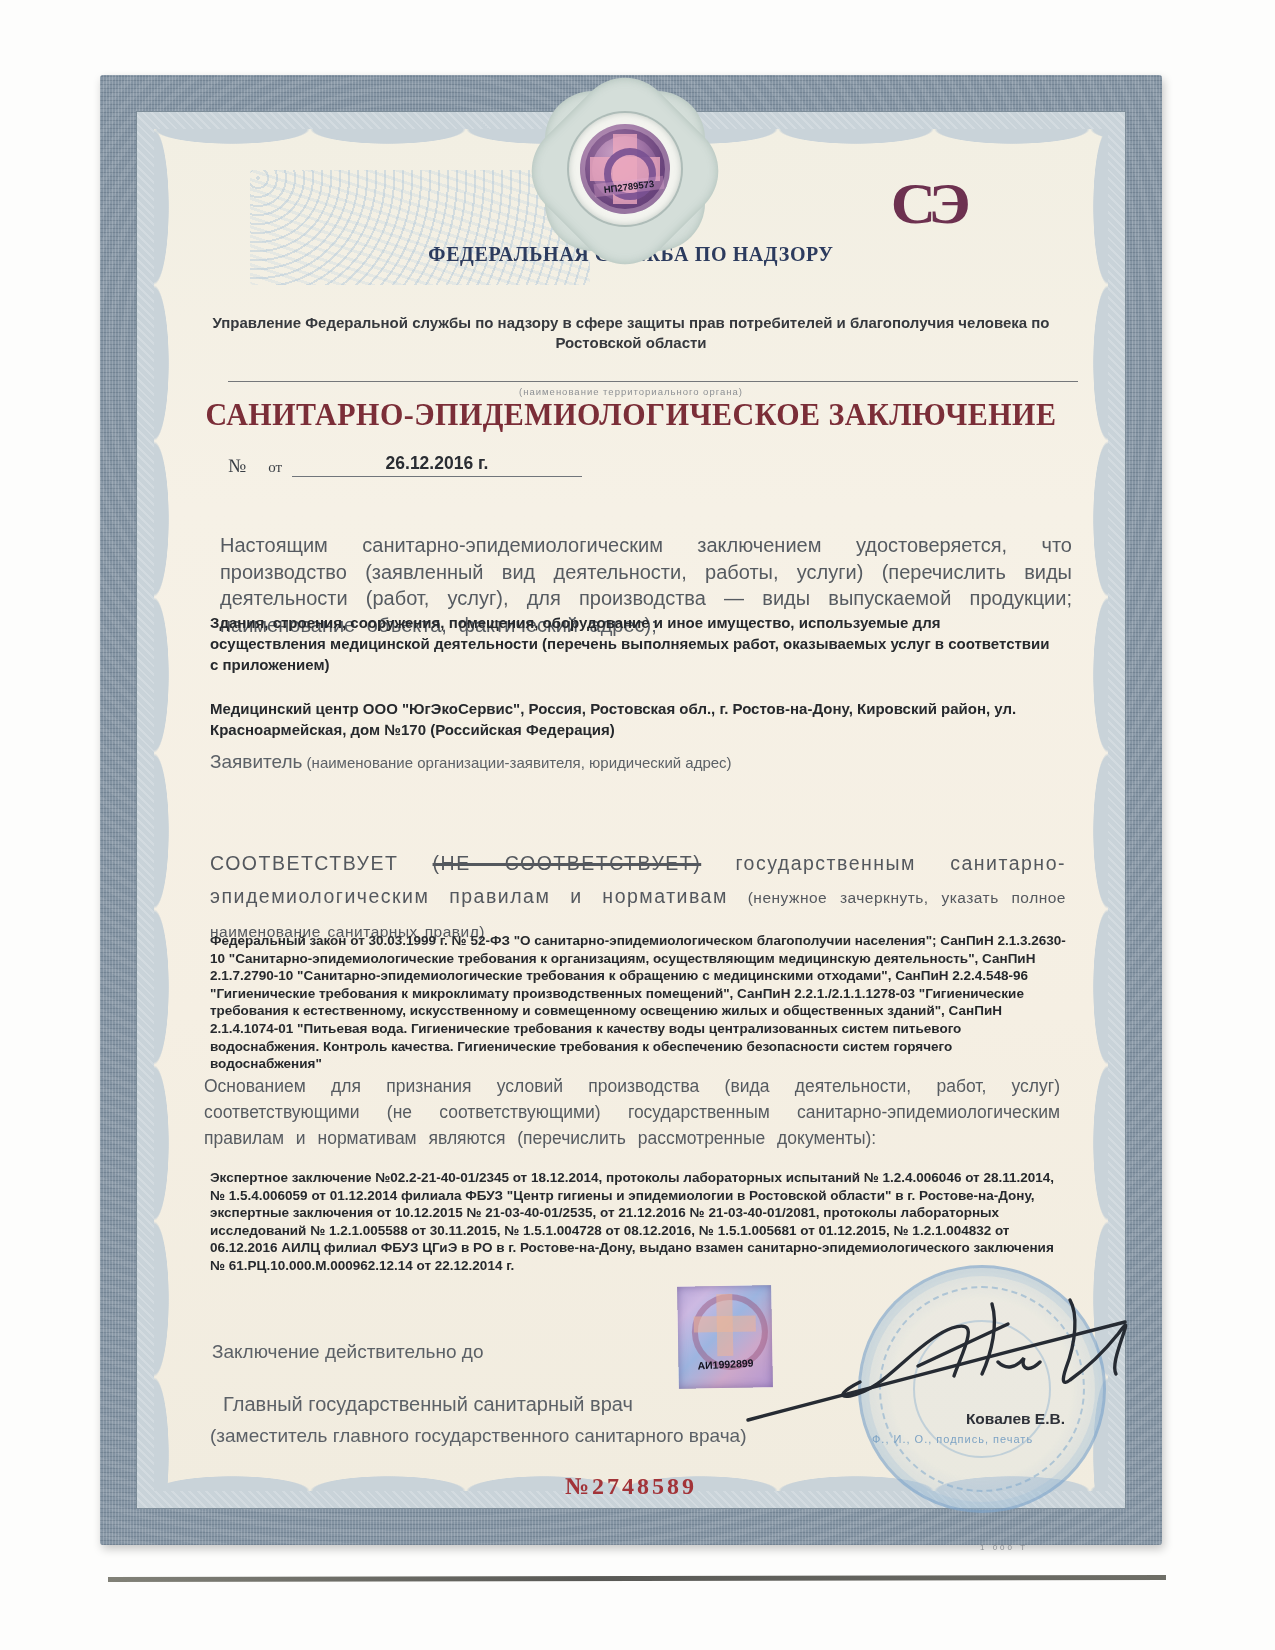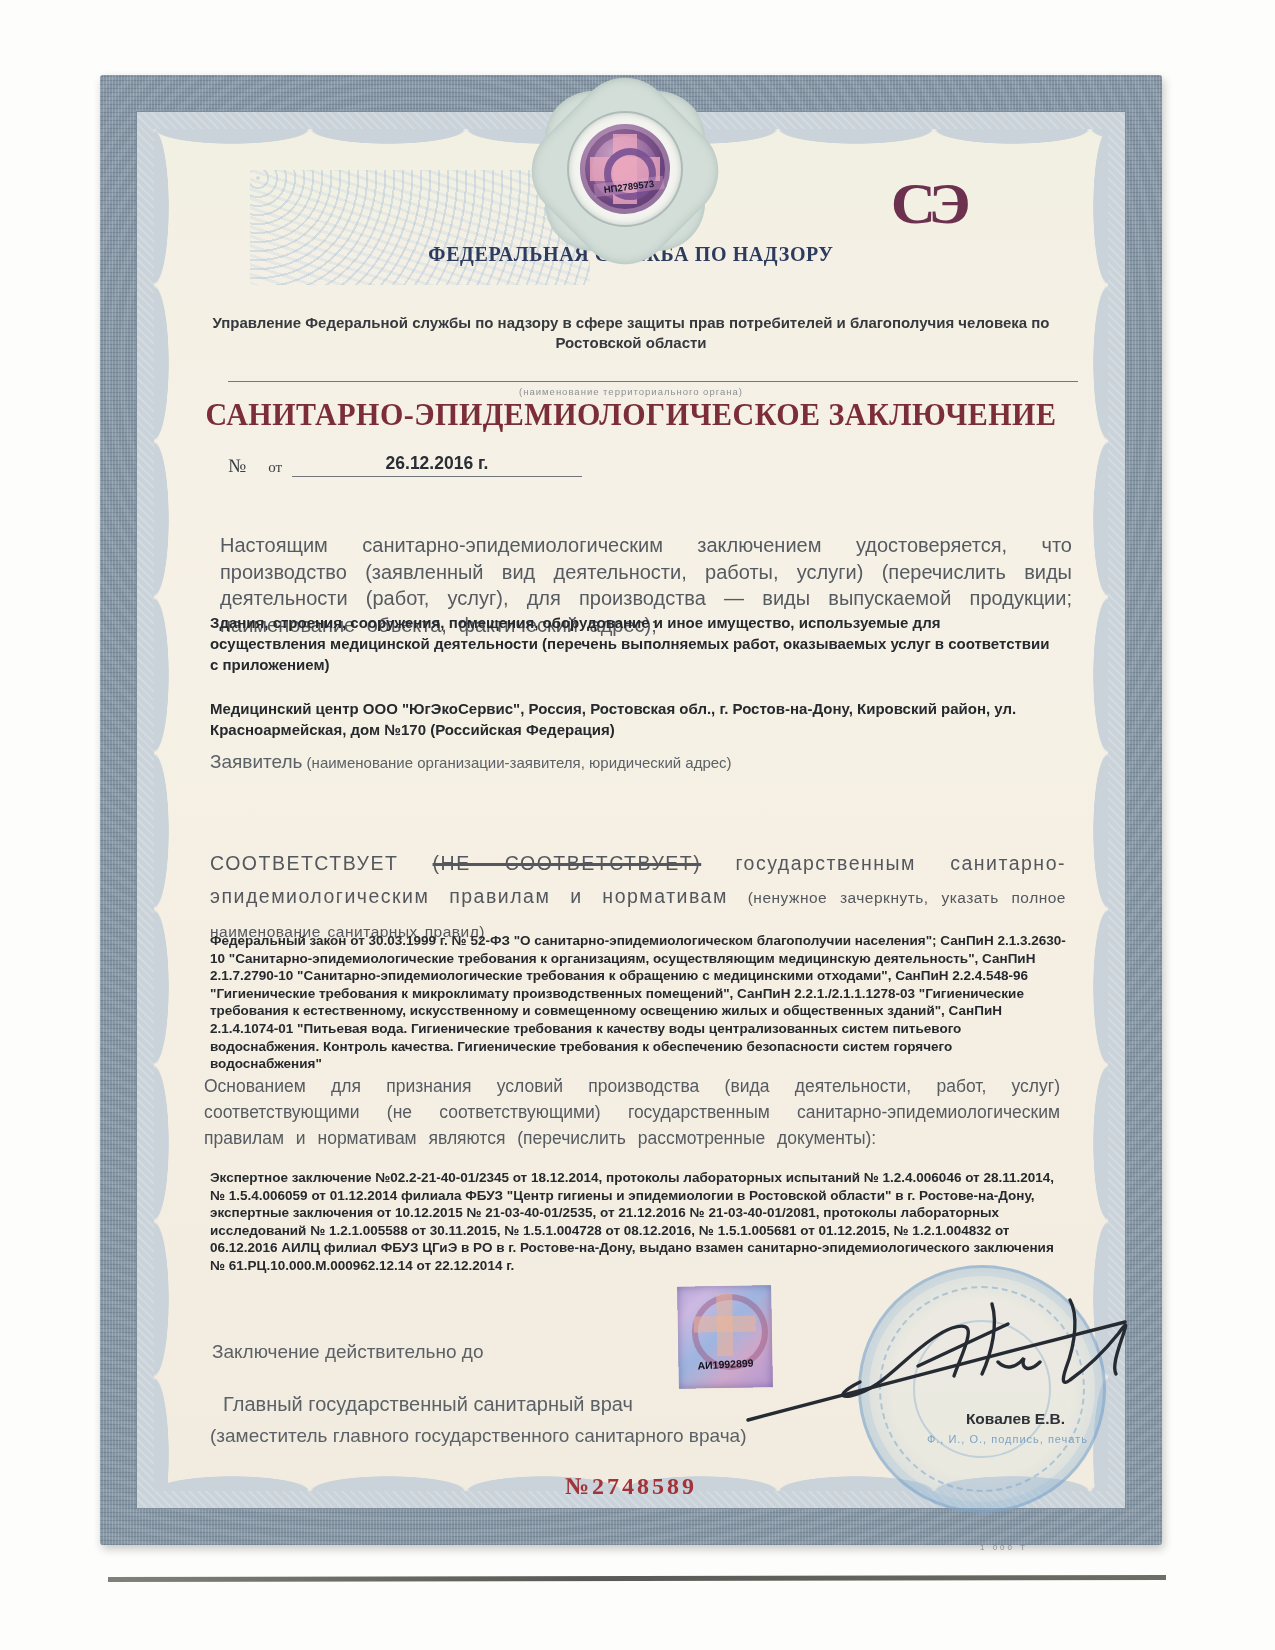--- a/index.html
+++ b/index.html
@@ -124,21 +124,21 @@
   
   .stamp{left:758px;top:1190px;width:242px;height:242px;border-radius:50%;z-index:2;
     border:3px solid rgba(120,160,200,.55);
     background:radial-gradient(circle,rgba(175,205,230,.10) 52%,rgba(150,185,215,.26) 70%,rgba(150,185,215,.10) 80%);
     box-shadow:inset 0 0 0 8px rgba(150,185,215,.22);}
   .stamp .inner-ring{position:absolute;inset:18px;border-radius:50%;border:2px dashed rgba(130,170,205,.55);}
   .stamp .inner-ring2{position:absolute;inset:52px;border-radius:50%;border:2px solid rgba(130,170,205,.4);}
   .signature{left:640px;top:1195px;width:400px;height:165px;z-index:4;}
   .signer-name{left:795px;top:1335px;width:170px;text-align:right;font-weight:700;
     font-size:15.5px;color:#2e3138;z-index:4;}
-  .signer-caption{left:772px;top:1358px;width:216px;text-align:right;font-size:11px;
+  .signer-caption{left:772px;top:1358px;width:216px;text-align:left;font-size:11px;
     color:#7da3c4;letter-spacing:1px;z-index:4;}
 </style>
 </head>
 <body>
 
 <div class="abs paperclip"></div>
 
 <div class="abs scan">
   <div class="band"></div>
   <div class="content">

